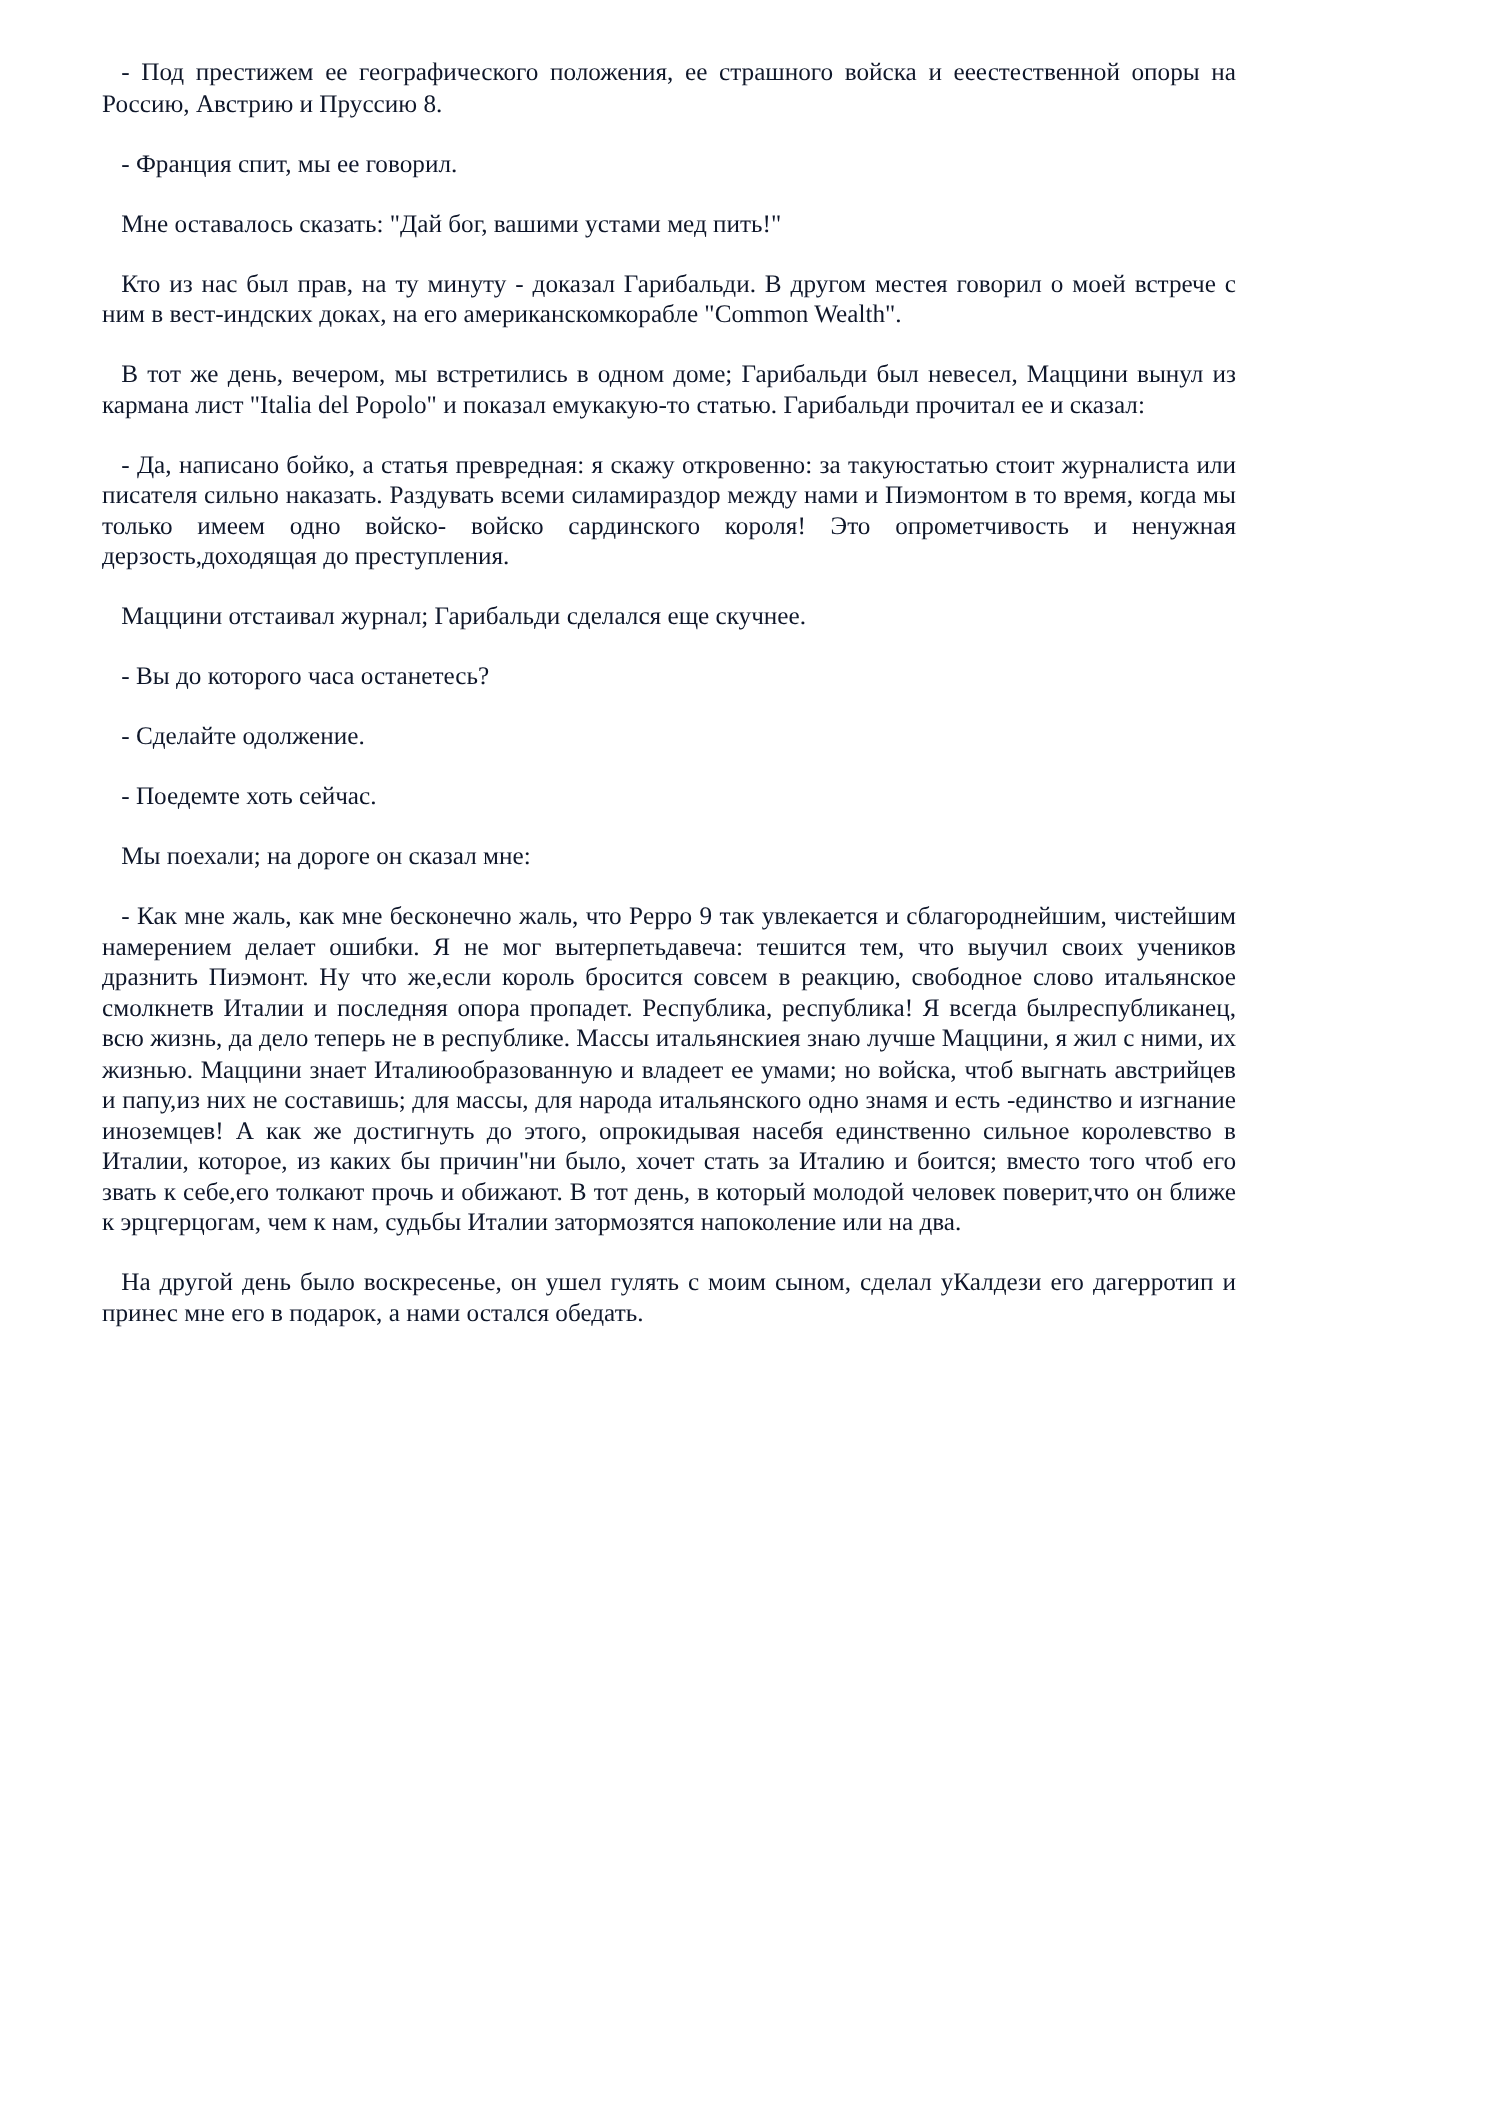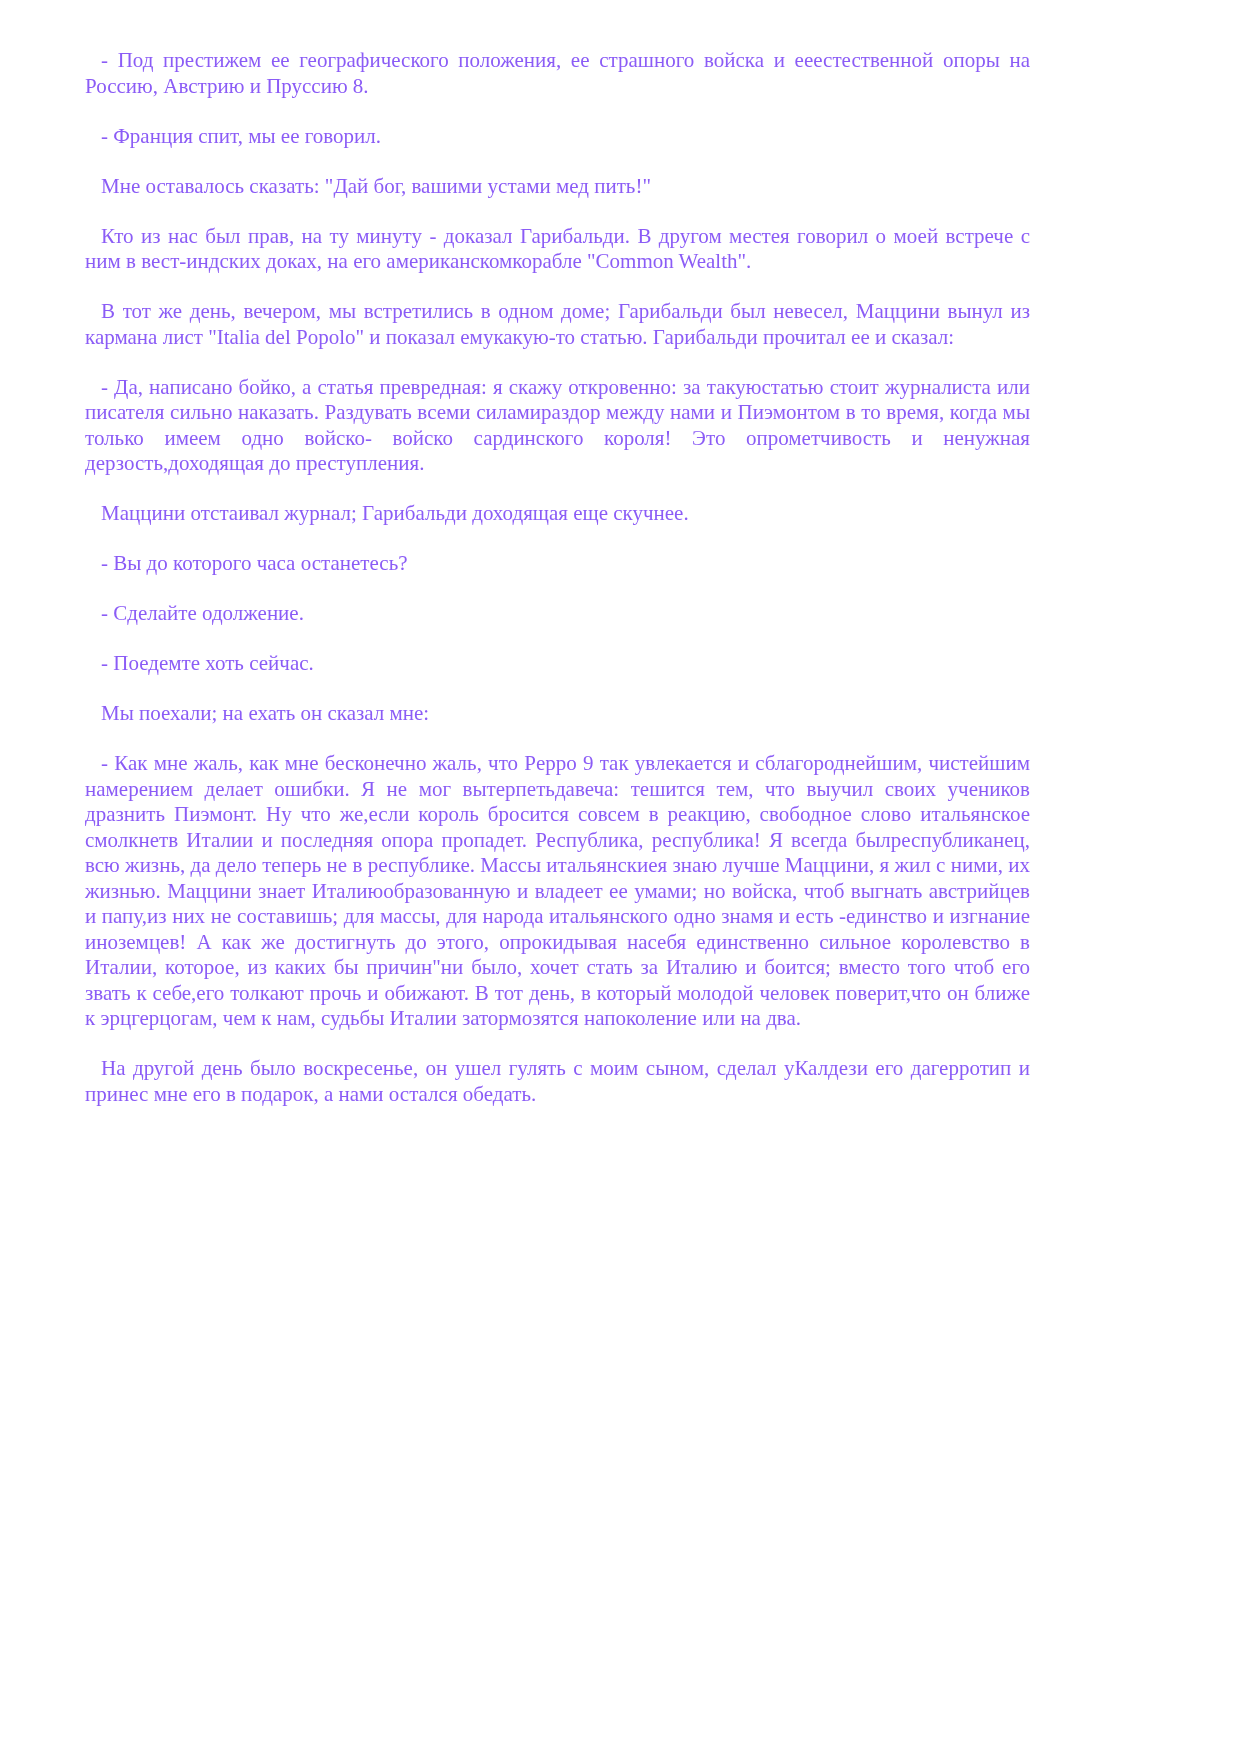--- a/index.html
+++ b/index.html
@@ -14,39 +14,39 @@
       overflow: hidden;
     }
     .page {
       position: absolute;
       left: 85px;
       top: 48px;
       width: 945px;
       font-family: "Liberation Serif", "DejaVu Serif", serif;
       font-size: 21px;
       line-height: 25.5px;
-      color: #8b5cf6;
+      color: #0f172a;
     }
     .para {
       margin: 0 0 24.5px 0;
       text-indent: 16px;
       text-align: justify;
       text-align-last: left;
     }
   </style>
 </head>
 <body>
 
 <div class="page">
   <p class="para">- Под престижем ее географического положения, ее страшного войска и ееестественной опоры на Россию, Австрию и Пруссию 8.</p>
   <p class="para">- Франция спит, мы ее говорил.</p>
   <p class="para">Мне оставалось сказать: "Дай бог, вашими устами мед пить!"</p>
   <p class="para">Кто из нас был прав, на ту минуту - доказал Гарибальди. В другом местея говорил о моей встрече с ним в вест-индских доках, на его американскомкорабле "Common Wealth".</p>
   <p class="para">В тот же день, вечером, мы встретились в одном доме; Гарибальди был невесел, Маццини вынул из кармана лист "Italia del Popolo" и показал емукакую-то статью. Гарибальди прочитал ее и сказал:</p>
   <p class="para">- Да, написано бойко, а статья превредная: я скажу откровенно: за такуюстатью стоит журналиста или писателя сильно наказать. Раздувать всеми силамираздор между нами и Пиэмонтом в то время, когда мы только имеем одно войско- войско сардинского короля! Это опрометчивость и ненужная дерзость,доходящая до преступления.</p>
-  <p class="para">Маццини отстаивал журнал; Гарибальди доходящая еще скучнее.</p>
+  <p class="para">Маццини отстаивал журнал; Гарибальди сделался еще скучнее.</p>
   <p class="para">- Вы до которого часа останетесь?</p>
   <p class="para">- Сделайте одолжение.</p>
   <p class="para">- Поедемте хоть сейчас.</p>
-  <p class="para">Мы поехали; на ехать он сказал мне:</p>
+  <p class="para">Мы поехали; на дороге он сказал мне:</p>
   <p class="para">- Как мне жаль, как мне бесконечно жаль, что Peppo 9 так увлекается и сблагороднейшим, чистейшим намерением делает ошибки. Я не мог вытерпетьдавеча: тешится тем, что выучил своих учеников дразнить Пиэмонт. Ну что же,если король бросится совсем в реакцию, свободное слово итальянское смолкнетв Италии и последняя опора пропадет. Республика, республика! Я всегда былреспубликанец, всю жизнь, да дело теперь не в республике. Массы итальянскиея знаю лучше Маццини, я жил с ними, их жизнью. Маццини знает Италиюобразованную и владеет ее умами; но войска, чтоб выгнать австрийцев и папу,из них не составишь; для массы, для народа итальянского одно знамя и есть -единство и изгнание иноземцев! А как же достигнуть до этого, опрокидывая насебя единственно сильное королевство в Италии, которое, из каких бы причин"ни было, хочет стать за Италию и боится; вместо того чтоб его звать к себе,его толкают прочь и обижают. В тот день, в который молодой человек поверит,что он ближе к эрцгерцогам, чем к нам, судьбы Италии затормозятся напоколение или на два.</p>
   <p class="para">На другой день было воскресенье, он ушел гулять с моим сыном, сделал уКалдези его дагерротип и принес мне его в подарок, а нами остался обедать.</p>
 </div>
 
 </body></html>

